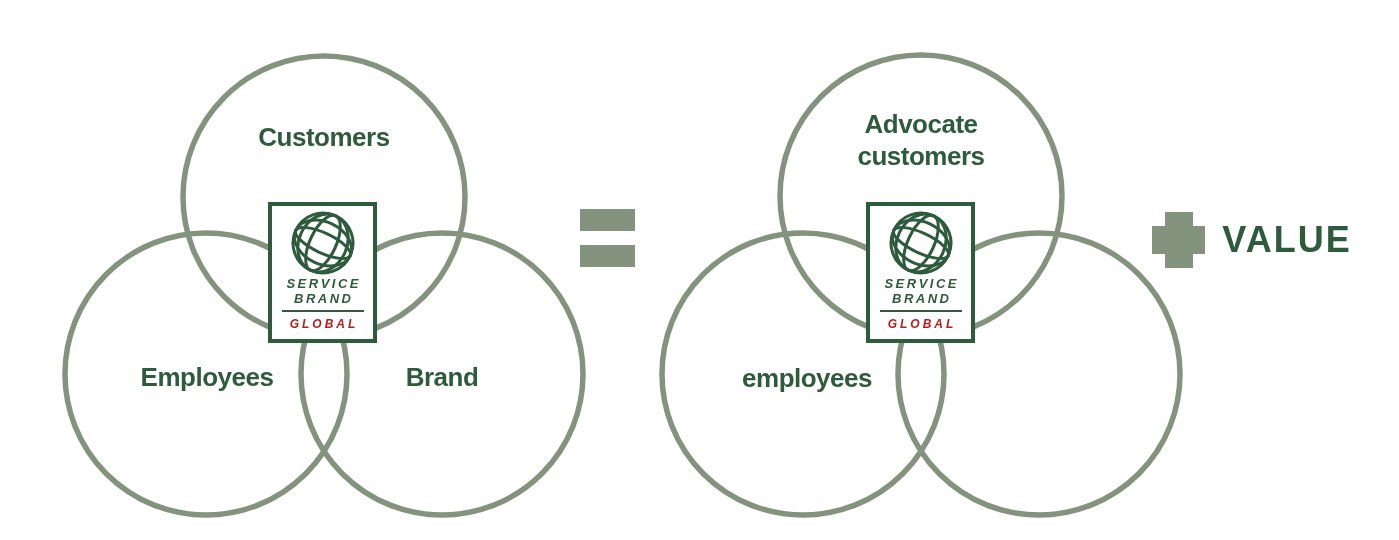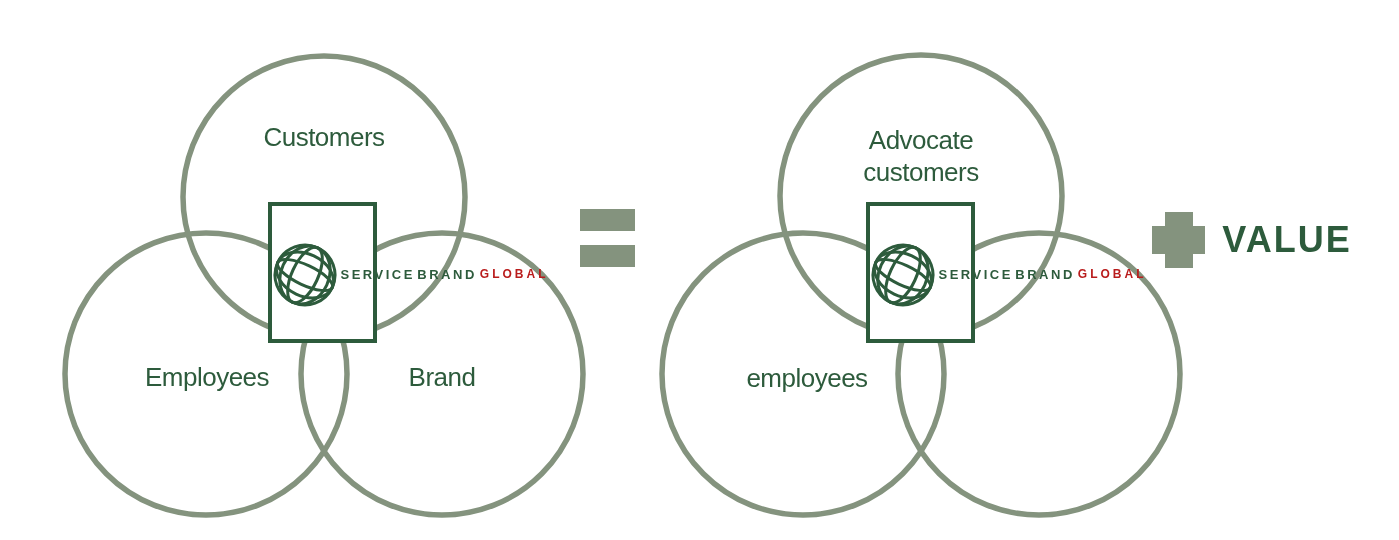--- a/index.html
+++ b/index.html
@@ -25,21 +25,21 @@
     stroke: #84937E;
     stroke-width: 5.5;
   }
   .op-shape {
     fill: #84937E;
   }
   .circle-label {
     position: absolute;
     transform: translate(-50%, -50%);
     color: #2D5B3C;
-    font-weight: normal;
+    font-weight: bold;
     font-size: 26px;
     letter-spacing: -0.5px;
     line-height: 32px;
     text-align: center;
     white-space: nowrap;
   }
   .value-label {
     position: absolute;
     transform: translate(-50%, -50%);
     color: #2D5B3C;
@@ -49,23 +49,24 @@
     white-space: nowrap;
   }
   .logo-box {
     position: absolute;
     width: 109px;
     height: 141px;
     box-sizing: border-box;
     border: 4px solid #2D5B3C;
     background: #ffffff;
     display: flex;
-    flex-direction: row;
+    flex-direction: column;
     align-items: center;
     padding-top: 4px;
+    font-style: italic;
   }
   .globe-svg {
     display: block;
     flex: 0 0 auto;
   }
   .globe-line {
     fill: none;
     stroke: #2D5B3C;
     stroke-width: 3;
   }
@@ -119,21 +120,21 @@
     <g>
       <rect class="op-shape" x="1165" y="212" width="28" height="56"></rect>
       <rect class="op-shape" x="1152" y="226" width="53" height="28"></rect>
     </g>
   </svg>
 
   <div class="circle-label" style="left:324px; top:137px;">Customers</div>
   <div class="circle-label" style="left:207px; top:377px;">Employees</div>
   <div class="circle-label" style="left:442px; top:377px;">Brand</div>
 
-  <div class="circle-label" style="left:921px; top:156px;">
+  <div class="circle-label" style="left:921px; top:140px;">
     <span style="display:block">Advocate</span>
     <span style="display:block">customers</span>
   </div>
   <div class="circle-label" style="left:807px; top:378px;">
     <span style="display:block">employees</span>
   </div>
 
   <div class="value-label" style="left:1287px; top:240px;">VALUE</div>
 
   <div class="logo-box" style="left:268px; top:202px;">

